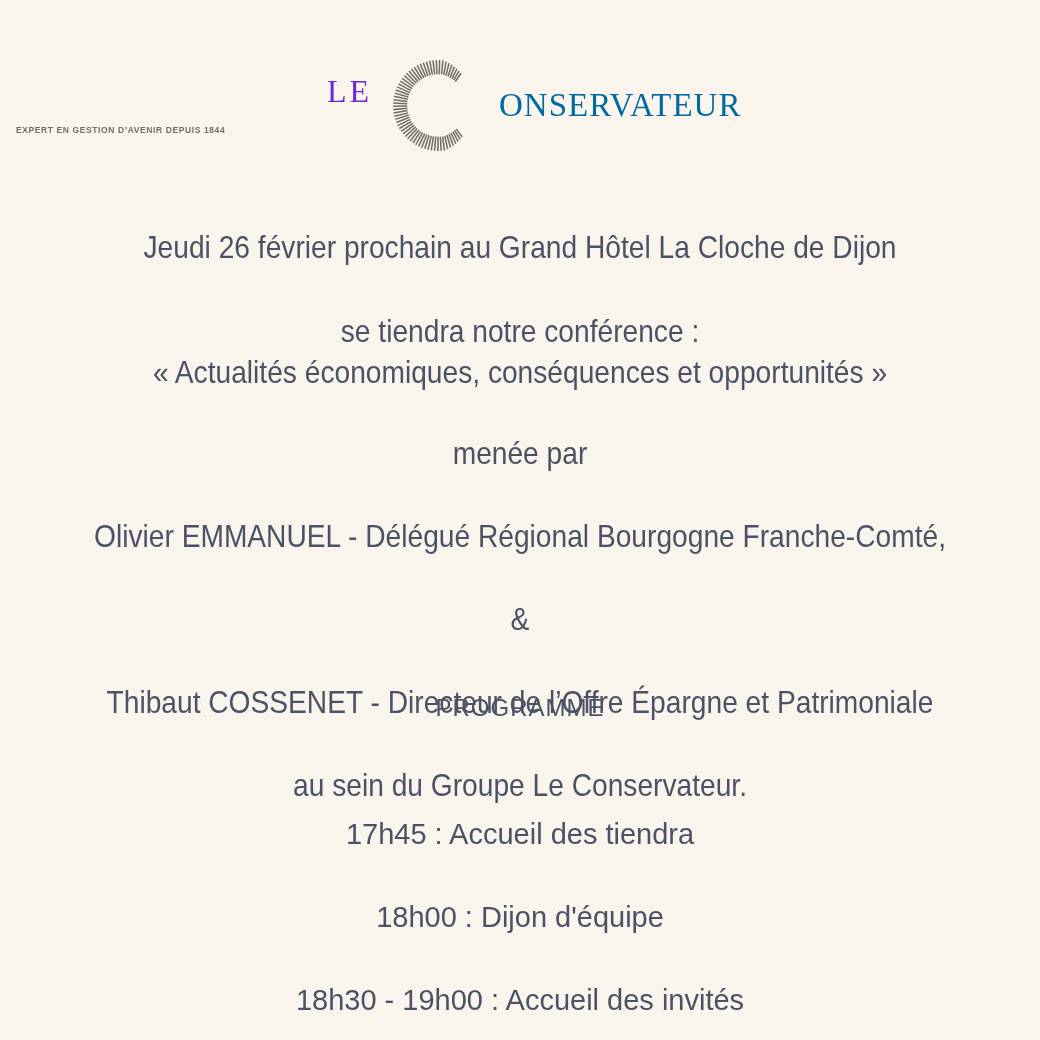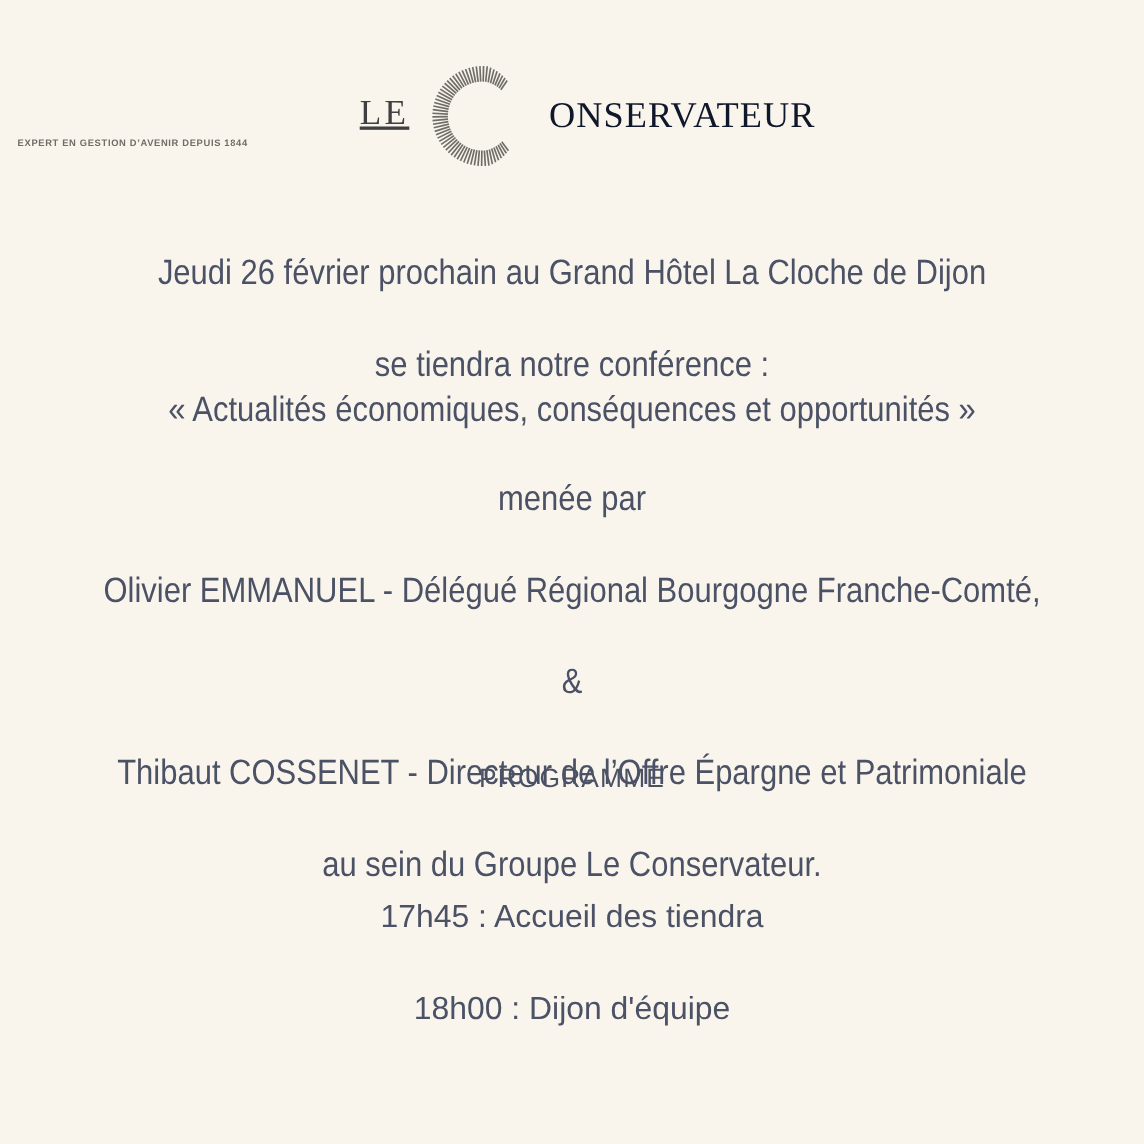--- a/index.html
+++ b/index.html
@@ -8,37 +8,36 @@
     height: 1040px;
     position: relative;
     background: #F9F5EC;
     overflow: hidden;
     font-family: "Liberation Sans", sans-serif;
   }
   .abs { position: absolute; }
 
   
   .logo-le {
-    left: 327px; top: 84px;
+    left: 327px; top: 73px;
     font-family: "Liberation Serif", serif;
     font-size: 32px;
     letter-spacing: 3px;
-    color: #404040;
-    text-decoration: underline;
+    color: #6d28d9;
   }
   .logo-emblem {
     left: 388px; top: 55px;
     width: 101px; height: 101px;
   }
   .logo-word {
     left: 499px; top: 87px;
     font-family: "Liberation Serif", serif;
     font-size: 33px;
     letter-spacing: 1px;
-    color: #0f172a;
+    color: #0369a1;
   }
   .logo-tagline {
     left: 0; right: 327px; top: 125px;
     text-align: left;
     font-size: 8.5px;
     font-weight: 600;
     letter-spacing: 0.6px;
     color: #6F6D67;
     white-space: nowrap;
     overflow: visible;
@@ -155,15 +154,16 @@
 <span>Olivier EMMANUEL - Délégué Régional Bourgogne Franche-Comté,</span><br>
 <span>&amp;</span><br>
 <span>Thibaut COSSENET - Directeur de l’Offre Épargne et Patrimoniale</span><br>
 <span>au sein du Groupe Le Conservateur.</span></p>
 
 <h2 class="abs textblock prog-head" style="font-weight:normal; margin:0;">PROGRAMME</h2>
 
 <ul class="abs textblock prog-list">
   <li>17h45 : Accueil des tiendra</li>
   <li>18h00 : Dijon d'équipe</li>
+  <li>18h30 - 19h00 : Accueil des invités</li>
   
   
 </ul>
 
 </body></html>

